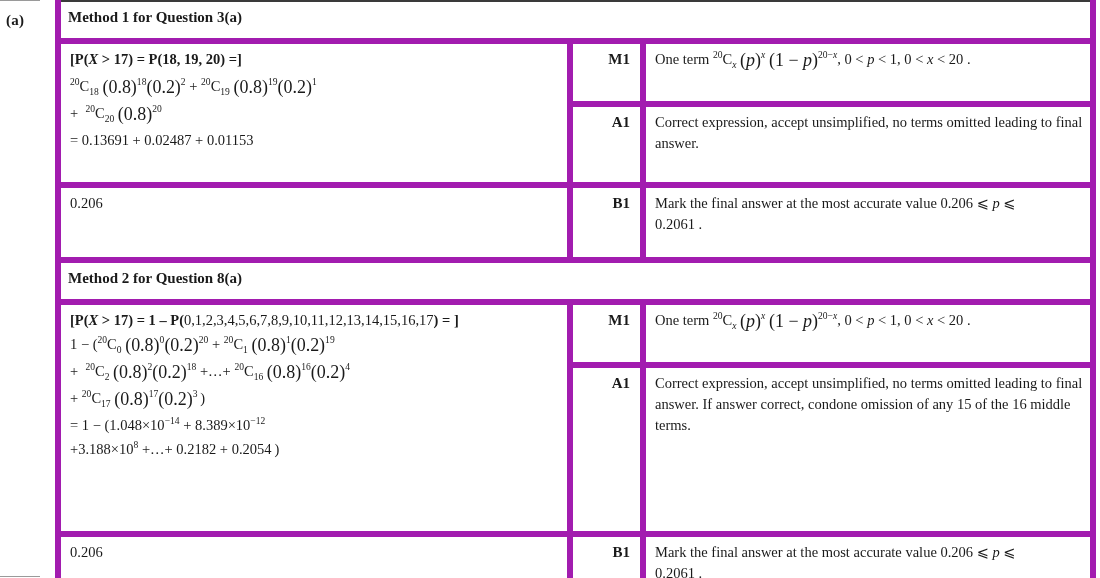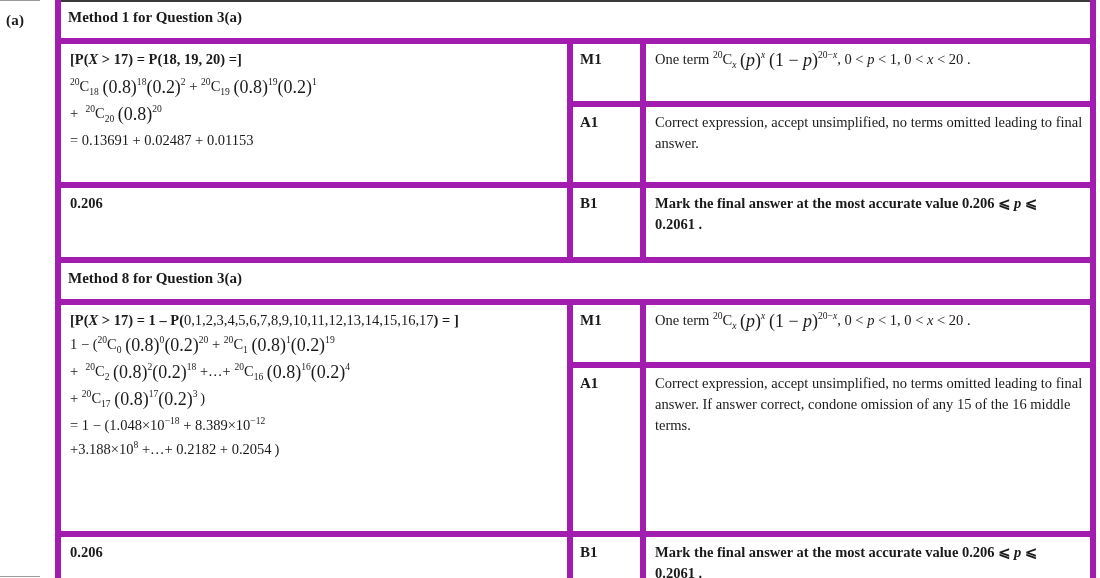--- a/index.html
+++ b/index.html
@@ -92,25 +92,24 @@
     border-bottom-color: #3a3a3a;
     font-weight: bold;
     font-size: 15px;
     padding-bottom: 9px;
   }
 
   tr.answer-row td,
   tr.total-row td {
     border-top-width: 2px;
     border-top-color: #3a3a3a;
-    font-weight: bold;
   }
 
   td.mark {
-    text-align: left;
+    text-align: right;
     font-weight: bold;
     font-size: 15px;
     padding-right: 10px;
     white-space: nowrap;
   }
   td.note  { padding-left: 9px; }
   td.work  { padding-left: 9px; }
   .it { font-style: italic; }
   .bf { font-weight: bold; }
   sup, sub {
@@ -197,39 +196,39 @@
       <tr class="answer-row">
         <td class="work h-pad-b1">0.206</td>
         <td class="mark">B1</td>
         <td class="note">
           <div class="ptxt">Mark the final answer at the most accurate value 0.206&nbsp;<span class="nb">⩽&nbsp;<span class="it">p</span>&nbsp;⩽</span></div>
           <div class="ptxt">0.2061 .</div>
         </td>
       </tr>
 
       <tr class="method-head">
-        <td colspan="3">Method 8 for Question 3(a)</td>
+        <td colspan="3">Method 2 for Question 8(a)</td>
       </tr>
 
       <tr>
         <td class="work" rowspan="2">
           <div class="mline tight"><span class="bf">[P(</span><span class="it bf">X</span><span class="bf"> &gt; 17) = 1 – P(</span>0,1,2,3,4,5,6,7,8,9,10,11,12,13,14,15,16,17<span class="bf">) = ]</span></div>
           <div class="mline">
             1 − (<span class="pre-sup">20</span>C<sub>0</sub>&nbsp;<span class="bigparen">(0.8)</span><sup>0</sup><span class="bigparen">(0.2)</span><sup>20</sup>
             + <span class="pre-sup">20</span>C<sub>1</sub>&nbsp;<span class="bigparen">(0.8)</span><sup>1</sup><span class="bigparen">(0.2)</span><sup>19</sup>
           </div>
           <div class="mline">
             +&nbsp;&nbsp;<span class="pre-sup">20</span>C<sub>2</sub>&nbsp;<span class="bigparen">(0.8)</span><sup>2</sup><span class="bigparen">(0.2)</span><sup>18</sup>
             +…+ <span class="pre-sup">20</span>C<sub>16</sub>&nbsp;<span class="bigparen">(0.8)</span><sup>16</sup><span class="bigparen">(0.2)</span><sup>4</sup>
           </div>
           <div class="mline">
             +&nbsp;<span class="pre-sup">20</span>C<sub>17</sub>&nbsp;<span class="bigparen">(0.8)</span><sup>17</sup><span class="bigparen">(0.2)</span><sup>3</sup> )
           </div>
           <div class="mline tight">
-            = 1 − (1.048×10<sup>−18</sup> + 8.389×10<sup>−12</sup>
+            = 1 − (1.048×10<sup>−14</sup> + 8.389×10<sup>−12</sup>
           </div>
           <div class="mline">
             +3.188×10<sup>8</sup> +…+ 0.2182 + 0.2054 )
           </div>
         </td>
         <td class="mark h-pad-m1">M1</td>
         <td class="note">
           One term <span class="pre-sup">20</span>C<sub class="it">x</sub>&nbsp;<span class="bigparen">(<span class="it">p</span>)</span><sup class="it">x</sup>&nbsp;<span class="bigparen">(1&nbsp;−&nbsp;<span class="it">p</span>)</span><sup>20−<span class="it">x</span></sup>,
           0&nbsp;&lt;&nbsp;<span class="it">p</span>&nbsp;&lt;&nbsp;1,&nbsp;0&nbsp;&lt;&nbsp;<span class="it">x</span>&nbsp;&lt;&nbsp;20&nbsp;.
         </td>

